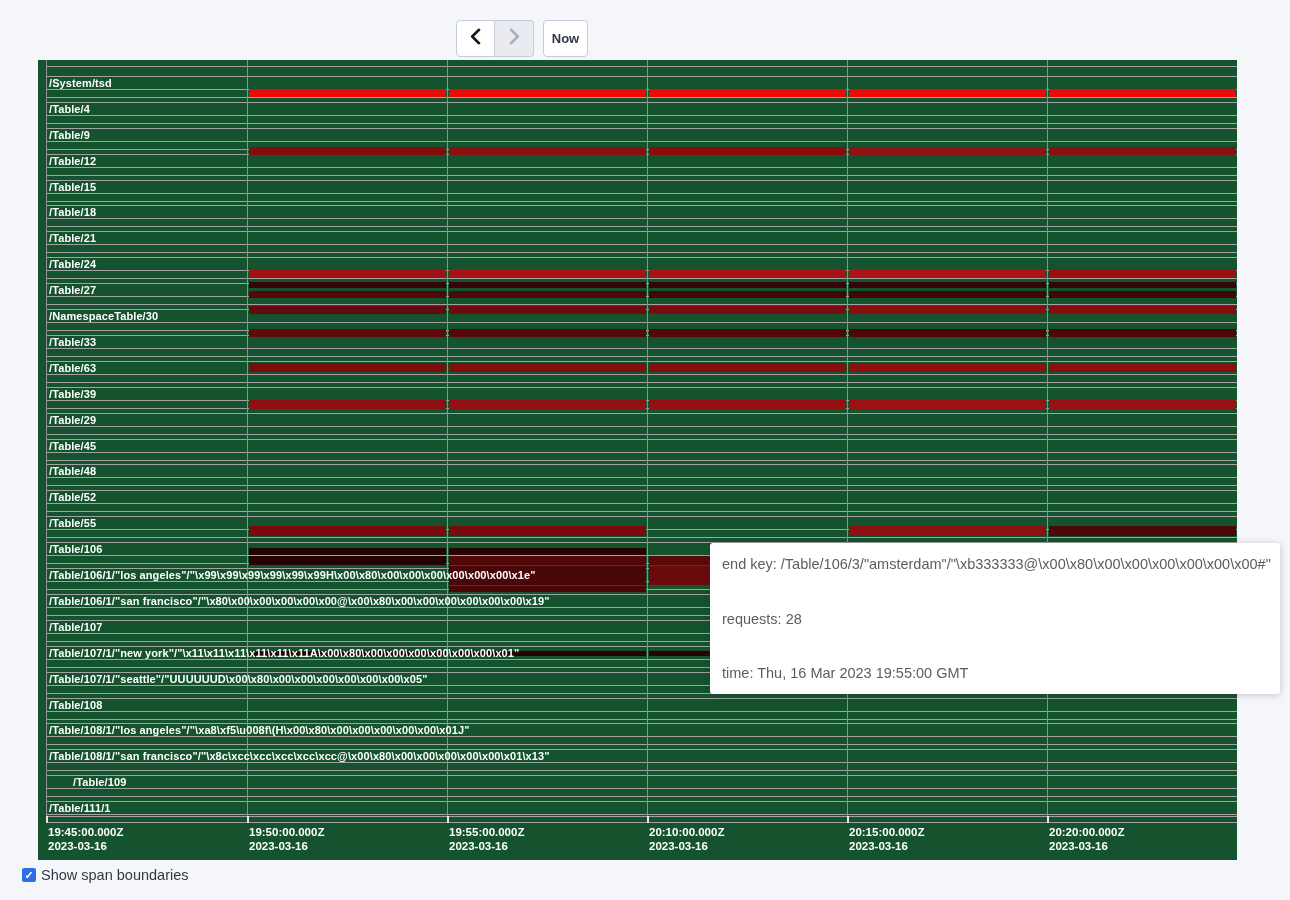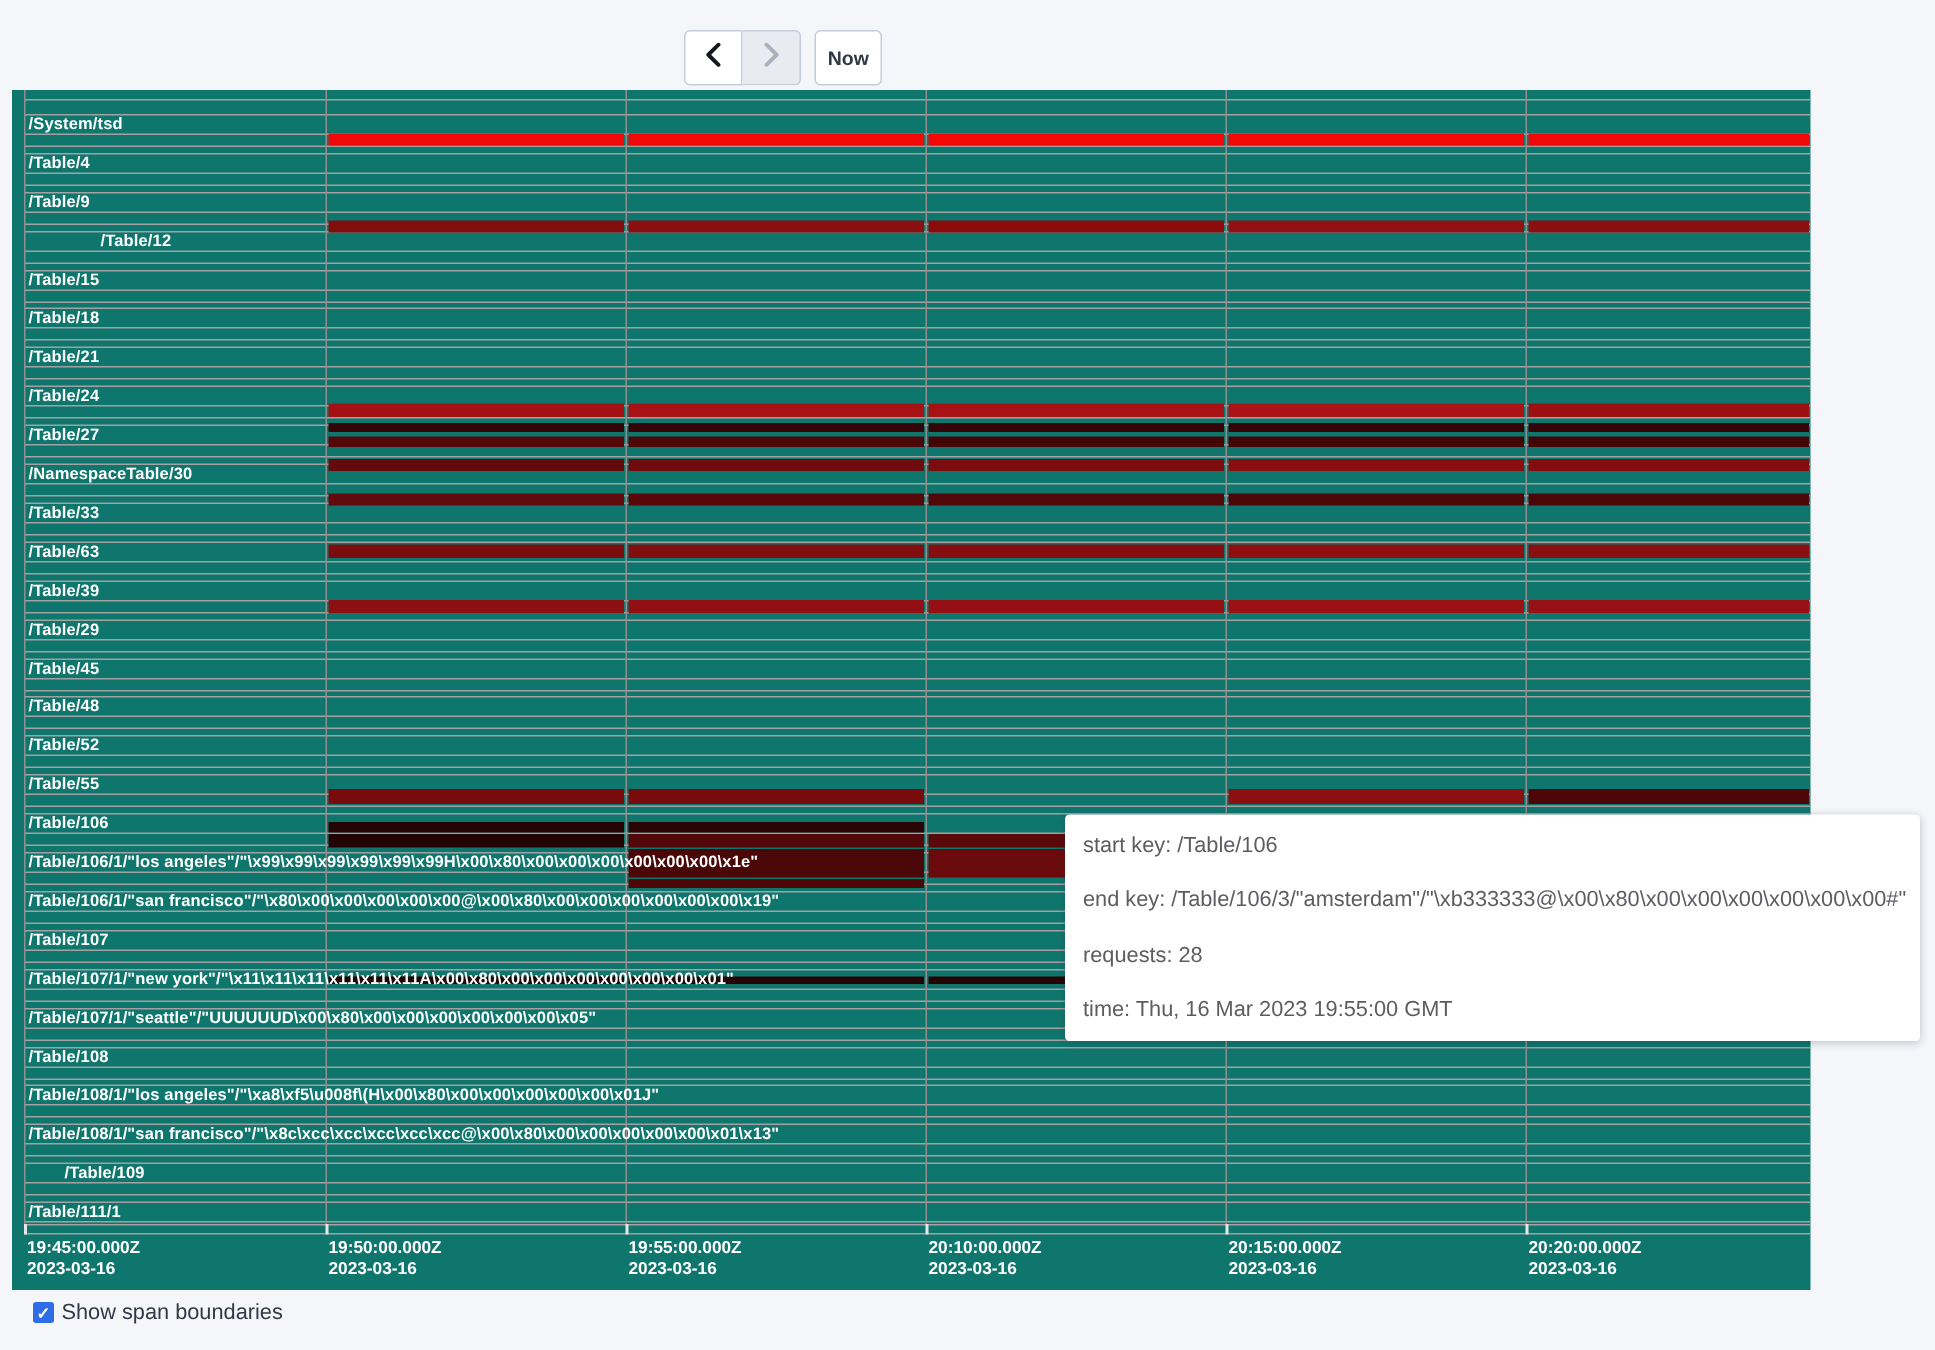--- a/index.html
+++ b/index.html
@@ -33,22 +33,22 @@
   .nav-btn.prev { border-radius:4px 0 0 4px; }
   .nav-btn.next { border-radius:0 4px 4px 0; border-left:none; background:#e9ebf1; cursor:default; }
   .now-btn {
     position:absolute; left:543px; top:20px; width:45px; height:37px;
     background:#ffffff; border:1px solid #c6ccda; border-radius:4px;
     font-family:"Liberation Sans", sans-serif;
     font-size:13px; font-weight:bold; color:#2f3946; cursor:pointer;
   }
   
   .heatmap {
-    position:absolute; left:8px; top:60px; width:1199px; height:800px;
-    background:#0f766e; overflow:hidden; cursor:crosshair;text-decoration:underline;
+    position:absolute; left:38px; top:60px; width:1199px; height:800px;
+    background:#14532d; overflow:hidden; cursor:crosshair;text-decoration:underline;
   }
   .hline { position:absolute; height:1px; background:#a2a2a2; }
   .vline { position:absolute; width:1px; background:#8f8f8f; }
   .vtick { position:absolute; width:2px; background:#e6e6e6; }
   .cell  { position:absolute; }
   .row-label {
     position:absolute; height:14px; line-height:14px; color:#ffffff;
     font-size:11px; font-weight:bold; white-space:pre; letter-spacing:0.1px;
   }
   .axis-time, .axis-date {
@@ -255,21 +255,21 @@
     <div class="cell" style="left: 610.5px; width: 197px; top: 496px; height: 9px; background: rgb(90, 9, 9);"></div>
     <div class="cell" style="left: 410.5px; width: 197px; top: 506px; height: 19px; background: rgb(73, 7, 7);"></div>
     <div class="cell" style="left: 610.5px; width: 197px; top: 506px; height: 19px; background: rgb(107, 10, 12);"></div>
     <div class="cell" style="left: 410.5px; width: 197px; top: 526px; height: 6px; background: rgb(75, 7, 8);"></div>
     <div class="cell" style="left: 210.5px; width: 197px; top: 590.5px; height: 5px; background: rgb(38, 4, 4);"></div>
     <div class="cell" style="left: 410.5px; width: 197px; top: 590.5px; height: 5px; background: rgb(38, 4, 4);"></div>
     <div class="cell" style="left: 610.5px; width: 197px; top: 590.5px; height: 5px; background: rgb(38, 4, 4);"></div>
     <div class="row-label" style="left: 11px; top: 16px;">/System/tsd</div>
     <div class="row-label" style="left: 11px; top: 42px;">/Table/4</div>
     <div class="row-label" style="left: 11px; top: 68px;">/Table/9</div>
-    <div class="row-label" style="left: 11px; top: 94px; margin-left: 48px;">/Table/12</div>
+    <div class="row-label" style="left: 11px; top: 94px;">/Table/12</div>
     <div class="row-label" style="left: 11px; top: 120px;">/Table/15</div>
     <div class="row-label" style="left: 11px; top: 145px;">/Table/18</div>
     <div class="row-label" style="left: 11px; top: 171px;">/Table/21</div>
     <div class="row-label" style="left: 11px; top: 197px;">/Table/24</div>
     <div class="row-label" style="left: 11px; top: 223px;">/Table/27</div>
     <div class="row-label" style="left: 11px; top: 249px;">/NamespaceTable/30</div>
     <div class="row-label" style="left: 11px; top: 275px;">/Table/33</div>
     <div class="row-label" style="left: 11px; top: 301px;">/Table/63</div>
     <div class="row-label" style="left: 11px; top: 327px;">/Table/39</div>
     <div class="row-label" style="left: 11px; top: 353px;">/Table/29</div>
@@ -296,21 +296,20 @@
     <div class="axis-date" style="left: 411px; top: 780px;">2023-03-16</div>
     <div class="axis-time" style="left: 611px; top: 766px;">20:10:00.000Z</div>
     <div class="axis-date" style="left: 611px; top: 780px;">2023-03-16</div>
     <div class="axis-time" style="left: 811px; top: 766px;">20:15:00.000Z</div>
     <div class="axis-date" style="left: 811px; top: 780px;">2023-03-16</div>
     <div class="axis-time" style="left: 1011px; top: 766px;">20:20:00.000Z</div>
     <div class="axis-date" style="left: 1011px; top: 780px;">2023-03-16</div>
   </div>
 
 <div class="tooltip">
-  <div class="tooltip-line">start key: /Table/106</div>
   <div class="tooltip-line">end key: /Table/106/3/"amsterdam"/"\xb333333@\x00\x80\x00\x00\x00\x00\x00\x00#"</div>
   <div class="tooltip-line">requests: 28</div>
   <div class="tooltip-line">time: Thu, 16 Mar 2023 19:55:00 GMT</div>
 </div>
 
 <div class="footer">
   <span class="checkbox">✓</span>
   <span class="checkbox-label">Show span boundaries</span>
 </div>
 

